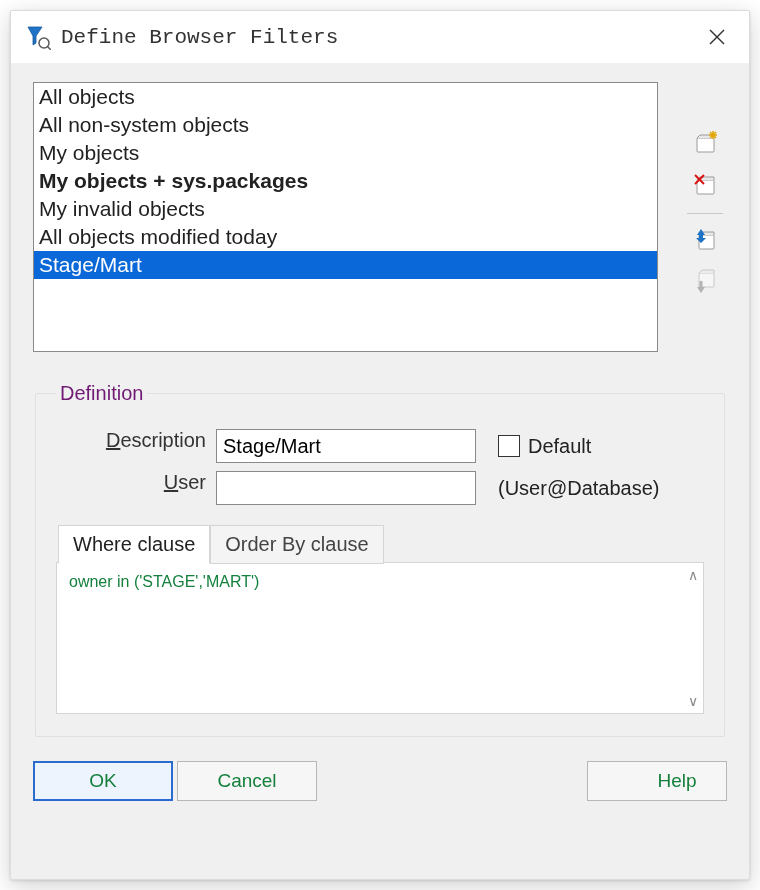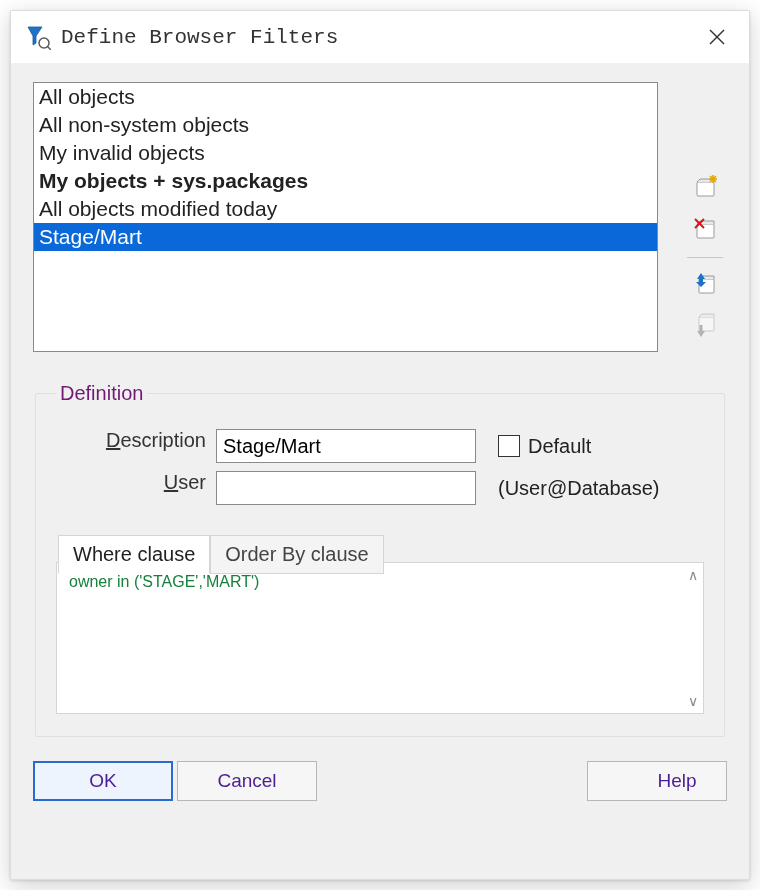--- a/index.html
+++ b/index.html
@@ -49,21 +49,21 @@
     display:flex;align-items:center;justify-content:center;
     cursor:default;
   }
   .titlebar .close svg{stroke:#333;stroke-width:1.4;}
   .titlebar .appicon{width:26px;height:26px;}
   .content{
     flex:1;display:flex;flex-direction:column;
     padding:18px 22px 22px 22px;
     box-sizing:border-box;
   }
-  .list-row{display:flex;align-items:flex-end;gap:13px;}
+  .list-row{display:flex;align-items:center;gap:13px;}
   .listbox{
     flex:1;
     background:#fff;
     border:1px solid #8a8a8a;
     height:268px;
     overflow:hidden;
     font-size:21px;
     line-height:28px;
   }
   .listbox .item{
@@ -121,21 +121,21 @@
     display:flex;align-items:flex-end;
     position:relative;z-index:2;
     margin-left:2px;
   }
   .tab{
     font-size:20px;
     padding:7px 14px 7px 14px;
     border:1px solid #d5d5d5;
     background:#f4f4f4;
     position:relative;
-    top:12px;
+    top:2px;
     color:#444;
   }
   .tab.active{
     background:#fff;border-bottom:1px solid #fff;
     color:#222;
   }
   .tabpage{
     border:1px solid #d5d5d5;background:#fff;
     height:150px;position:relative;
     display:flex;
@@ -147,21 +147,21 @@
     width:20px;display:flex;flex-direction:column;justify-content:space-between;
     padding:4px 2px;box-sizing:border-box;
   }
   .vscroll .arrow{color:var(--scroll-arrow);font-size:14px;text-align:center;}
   .buttons{
     margin-top:24px;display:flex;align-items:center;
   }
   .btn{
     min-width:140px;height:40px;
     border:1px solid #b7b7b7;background:#f6f6f6;
-    font:inherit;font-size:19px;color:#4c1d95;
+    font:inherit;font-size:19px;color:#15803d;
     display:flex;align-items:center;justify-content:center;
     box-sizing:border-box;
   }
   .btn.primary{border:2px solid var(--btn-focus);background:#eef4fd;}
   .btn + .btn{margin-left:4px;}
   .btn.help{margin-left:auto;padding-left:40px;}
 </style>
 </head>
 <body>
 
@@ -183,22 +183,23 @@
       </svg>
     </span>
   </div>
 
   <div class="content">
 
     <div class="list-row">
       <div class="listbox" id="filter-list">
           <div class="item">All objects</div>
           <div class="item">All non-system objects</div>
+          <div class="item">My objects</div>
+          <div class="item bold">My objects + sys.packages</div>
           <div class="item">My invalid objects</div>
-          <div class="item bold">My objects + sys.packages</div>
           <div class="item">All objects modified today</div>
           <div class="item selected">Stage/Mart</div>
         </div>
 
       <div class="toolcol">
         <div class="toolbtn">
           <svg width="28" height="28" viewBox="0 0 28 28">
             <rect x="6" y="9" width="17" height="14" rx="1" fill="#fff" stroke="#9a9a9a"></rect>
             <path d="M6 9 L9 6 H23 V9" fill="#e8e8e8" stroke="#9a9a9a"></path>
             <g stroke="#e3a600" stroke-width="1.6">

